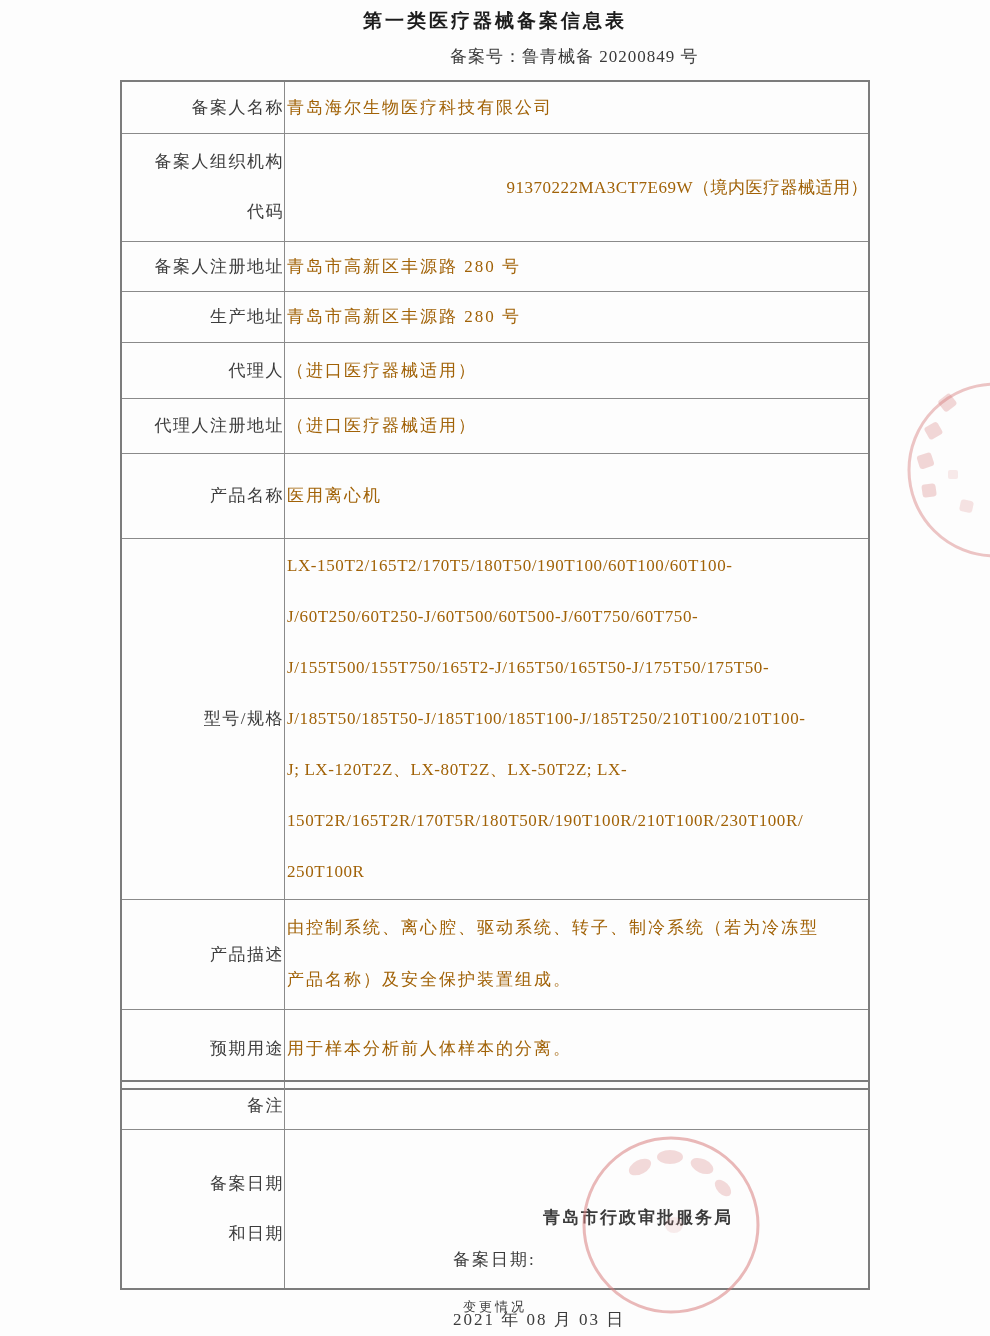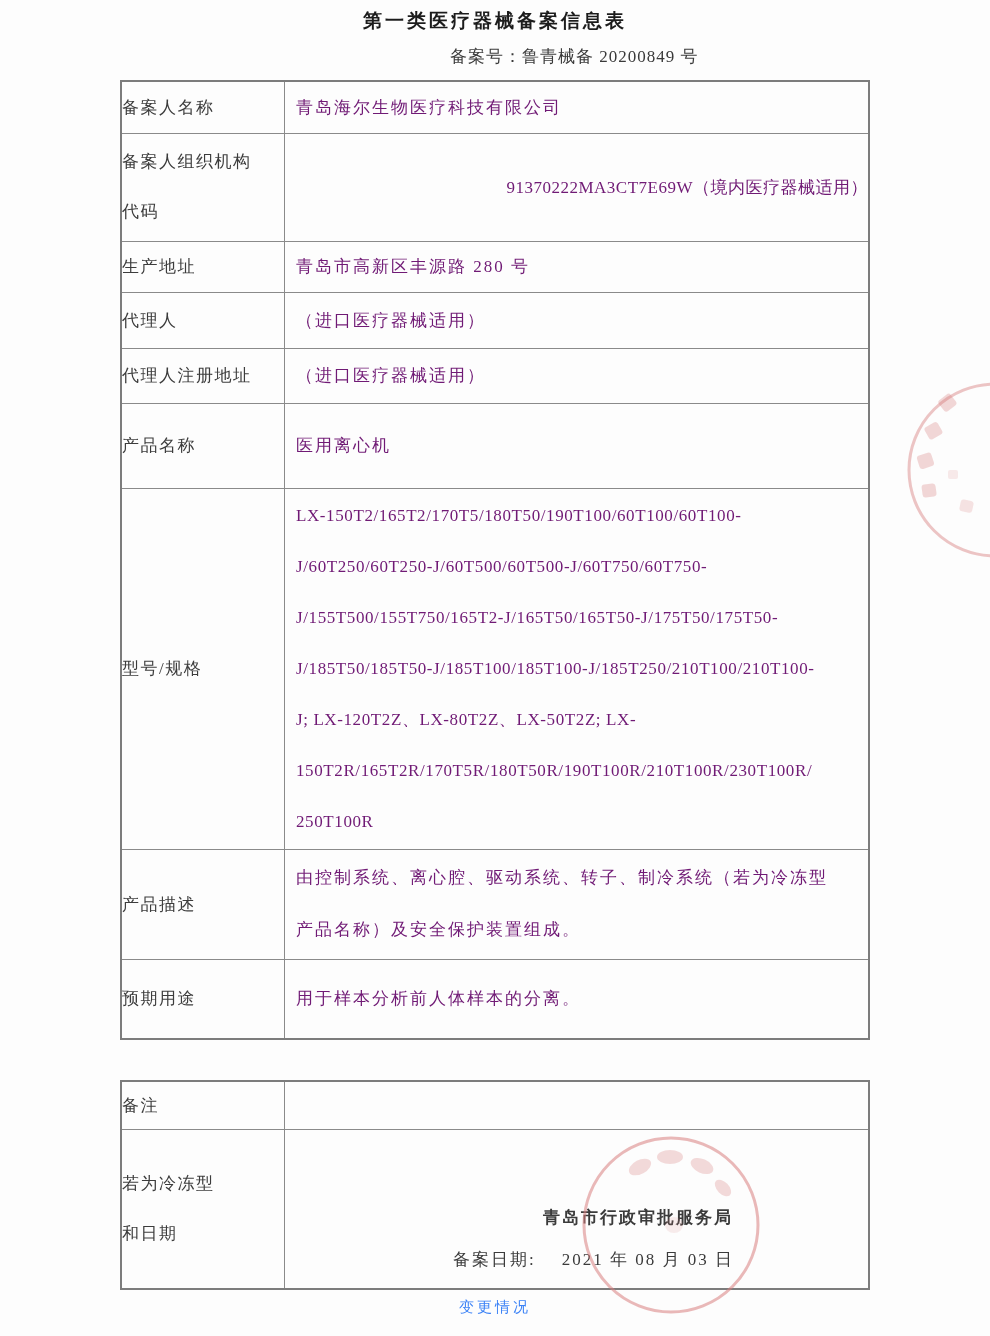--- a/index.html
+++ b/index.html
@@ -17,32 +17,32 @@
     white-space:nowrap;
   }
   table.form{
     position:absolute;left:120px;width:750px;border-collapse:collapse;table-layout:fixed;
     font-size:17px;
   }
   table.form{border:2px solid #7c7c7c;}
   .t1{top:80px;}
   .t2{top:1080px;}
   td{border:1px solid #8a8a8a;padding:0;vertical-align:middle;}
-  .label-cell{width:162px;text-align:left;letter-spacing:1.5px;color:#3c3c3c;}
-  .value-cell{padding-left:11px;letter-spacing:2px;color:#701a75;font-family:Liberation Serif, serif;}
+  .label-cell{width:162px;text-align:right;letter-spacing:1.5px;color:#3c3c3c;}
+  .value-cell{padding-left:2px;letter-spacing:2px;color:#a16207;font-family:Liberation Serif, serif;}
   .value-latin{letter-spacing:0.5px;text-align:right;}
   .two-line div{line-height:50px;}
   .model-line{line-height:51px;letter-spacing:0.6px;white-space:nowrap;}
   .desc-line{line-height:52px;letter-spacing:2px;}
   .unit-cell{position:relative;letter-spacing:2px;}
   .authority{position:absolute;left:258px;top:76px;white-space:nowrap;font-weight:bold;}
-  .date-line{position:absolute;left:168px;top:118px;display:flex;gap:26px;white-space:nowrap;}
+  .date-line{position:absolute;left:168px;top:118px;display:flex;gap:37px;white-space:nowrap;flex-direction:column;}
   .footer-caption{
     position:absolute;top:1298px;left:0;width:100%;text-align:center;
-    font-size:15px;letter-spacing:3px;color:#3b82f6;
+    font-size:13px;letter-spacing:3px;color:#404040;
   }
   .stamp{position:absolute;pointer-events:none;}
   .stamp-right{left:888px;top:362px;}
   .stamp-bottom{left:578px;top:1133px;}
   
   .rh52{height:52px}.rh108{height:108px}.rh50{height:50px}.rh51{height:51px}
   .rh56{height:56px}.rh55{height:55px}.rh85{height:85px}.rh361{height:361px}
   .rh110{height:110px}.rh64{height:80px}.rh48{height:48px}.rh160{height:160px}
 </style>
 </head>
@@ -61,20 +61,24 @@
         <tr class="rh52">
       <td class="label-cell">备案人名称</td>
       <td class="value-cell">青岛海尔生物医疗科技有限公司</td>
     </tr>
     <tr class="rh108">
       <td class="label-cell two-line">
         <div>备案人组织机构</div>
         <div>代码</div>
       </td>
       <td class="value-cell value-latin">91370222MA3CT7E69W（境内医疗器械适用）</td>
+    </tr>
+    <tr class="rh50">
+      <td class="label-cell">备案人注册地址</td>
+      <td class="value-cell">青岛市高新区丰源路 280 号</td>
     </tr>
     <tr class="rh51">
       <td class="label-cell">生产地址</td>
       <td class="value-cell">青岛市高新区丰源路 280 号</td>
     </tr>
     <tr class="rh56">
       <td class="label-cell">代理人</td>
       <td class="value-cell">（进口医疗器械适用）</td>
     </tr>
     <tr class="rh55">
@@ -112,21 +116,21 @@
     </table>
 
   <table class="form t2">
     <tbody>
         <tr class="rh48">
       <td class="label-cell">备注</td>
       <td class="value-cell"></td>
     </tr>
     <tr class="rh160">
       <td class="label-cell two-line">
-        <div>若为冷冻型</div>
+        <div>备案日期</div>
         <div>和日期</div>
       </td>
       <td class="unit-cell">
         <div class="authority">青岛市行政审批服务局</div>
         <div class="date-line">
           <span>备案日期:</span>
           <span>2021 年 08 月 03 日</span>
         </div>
       </td>
     </tr>

